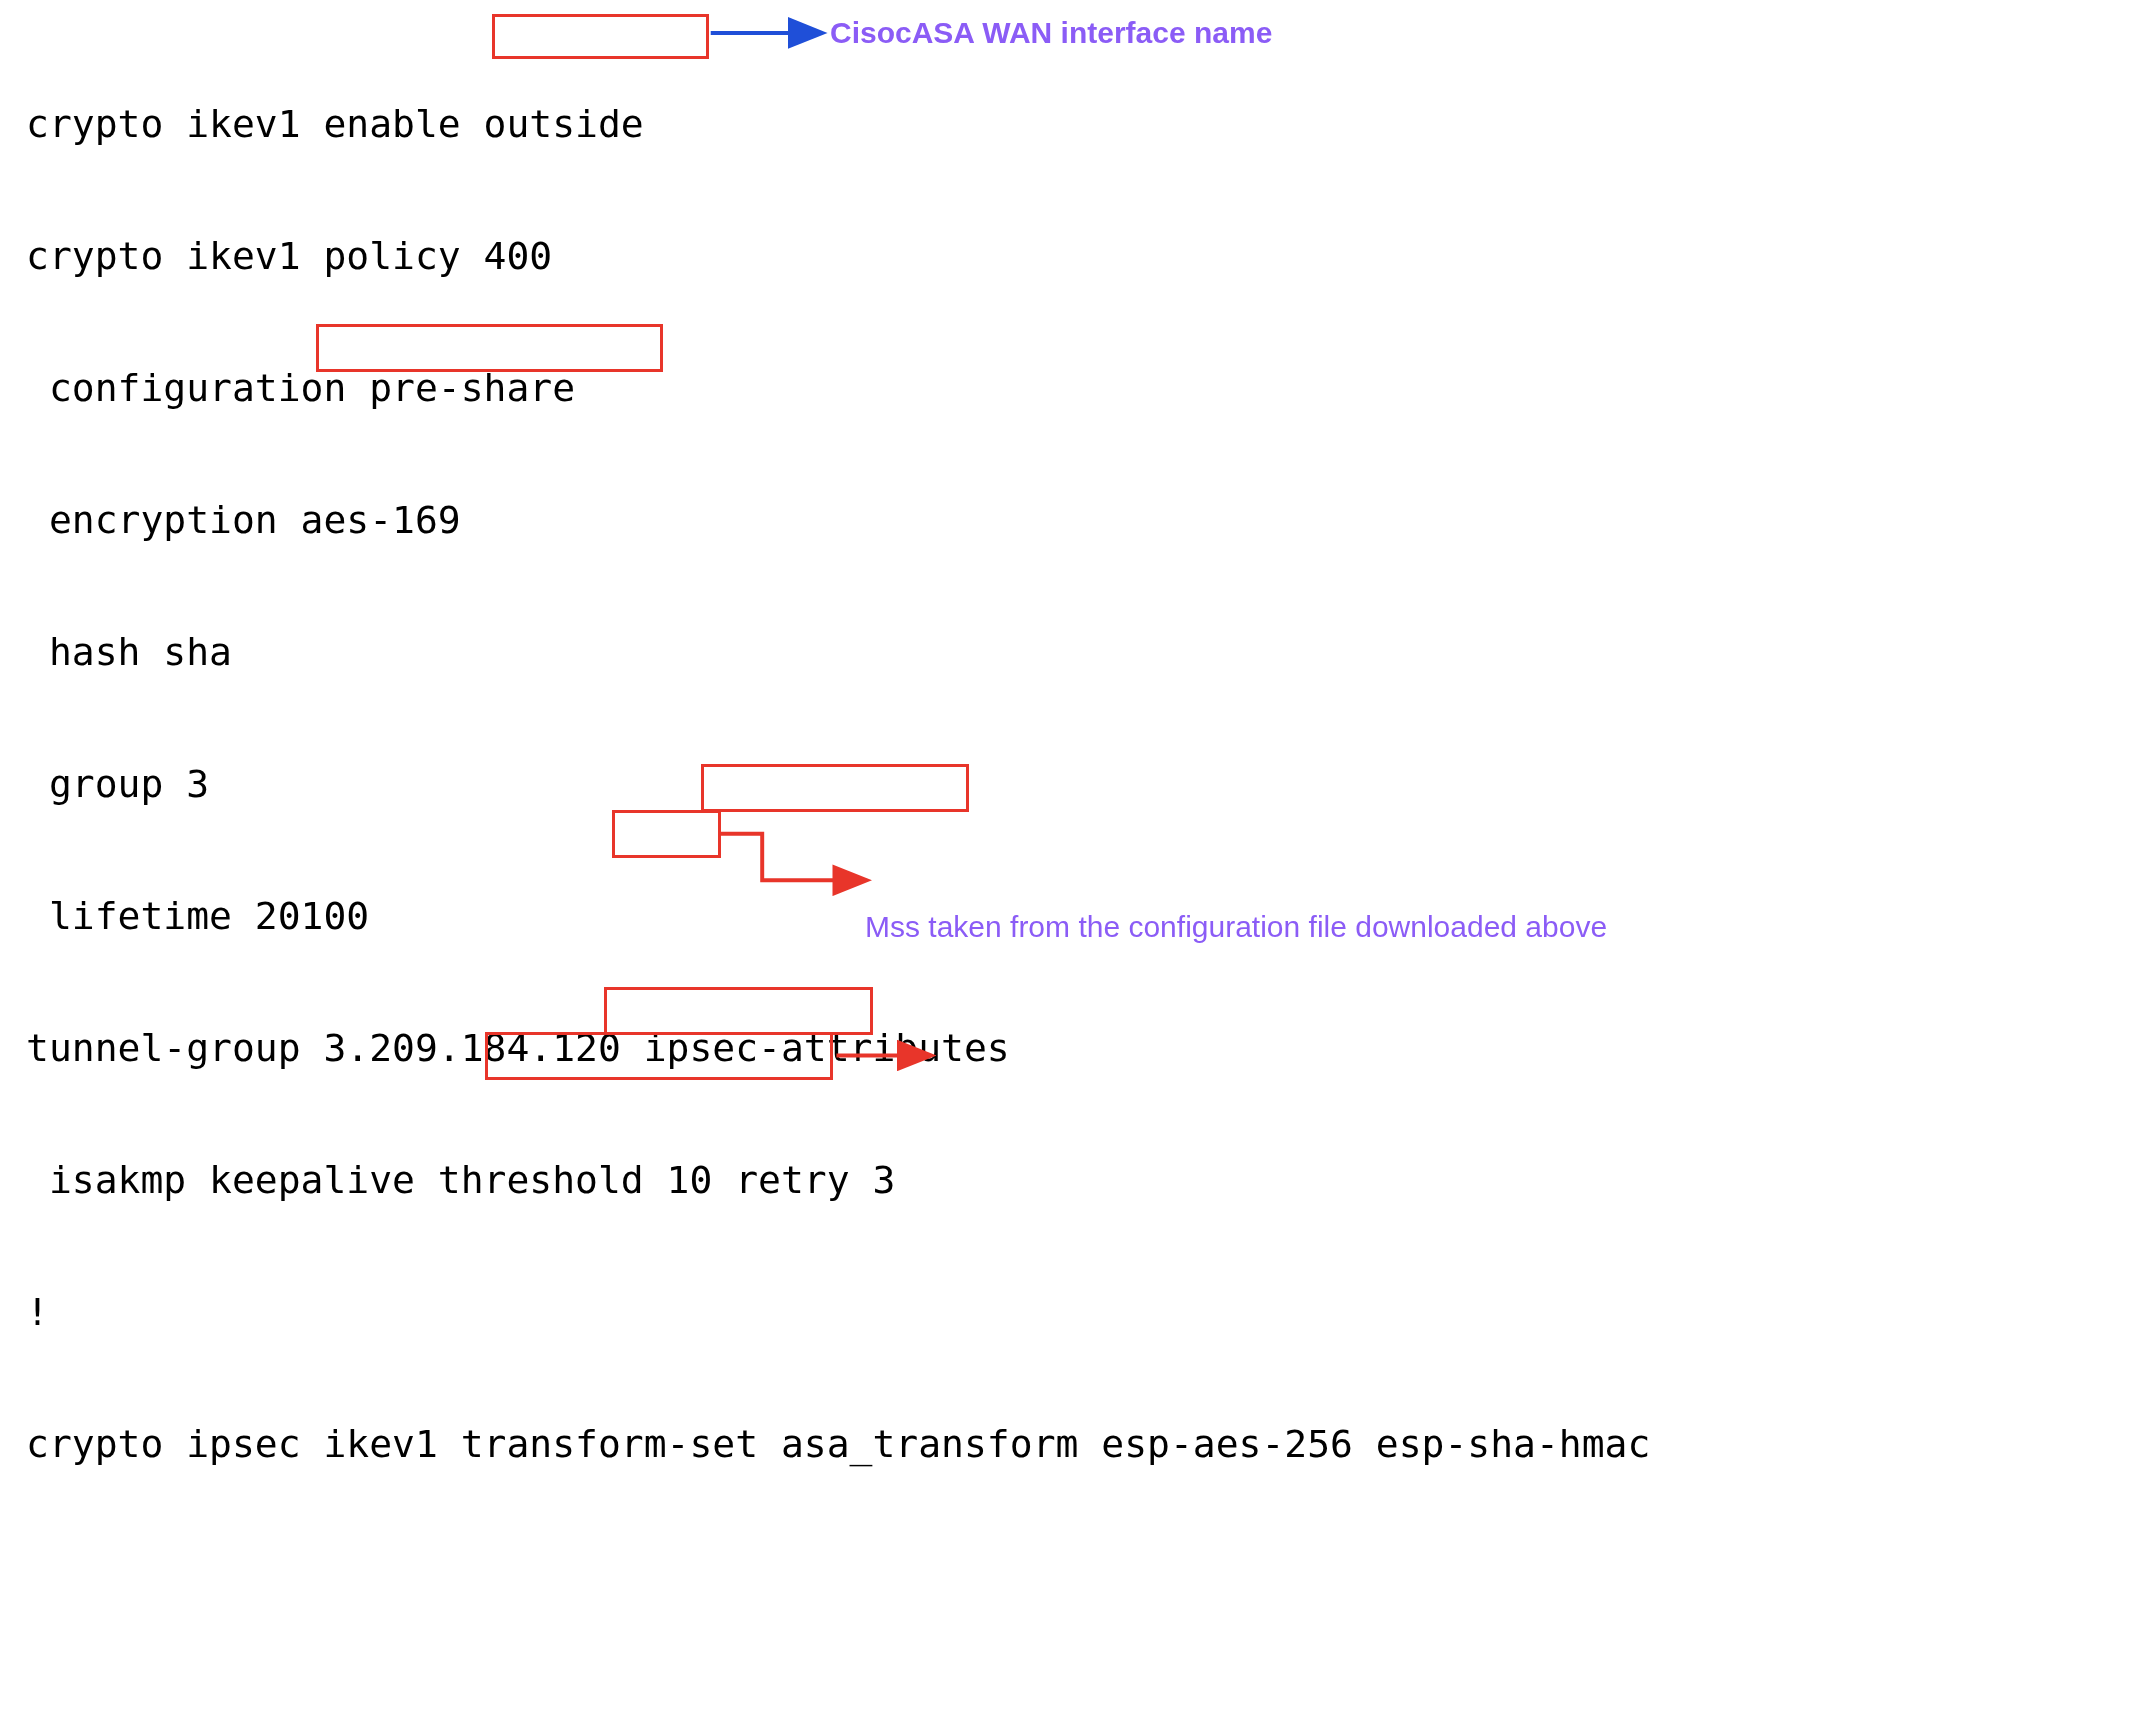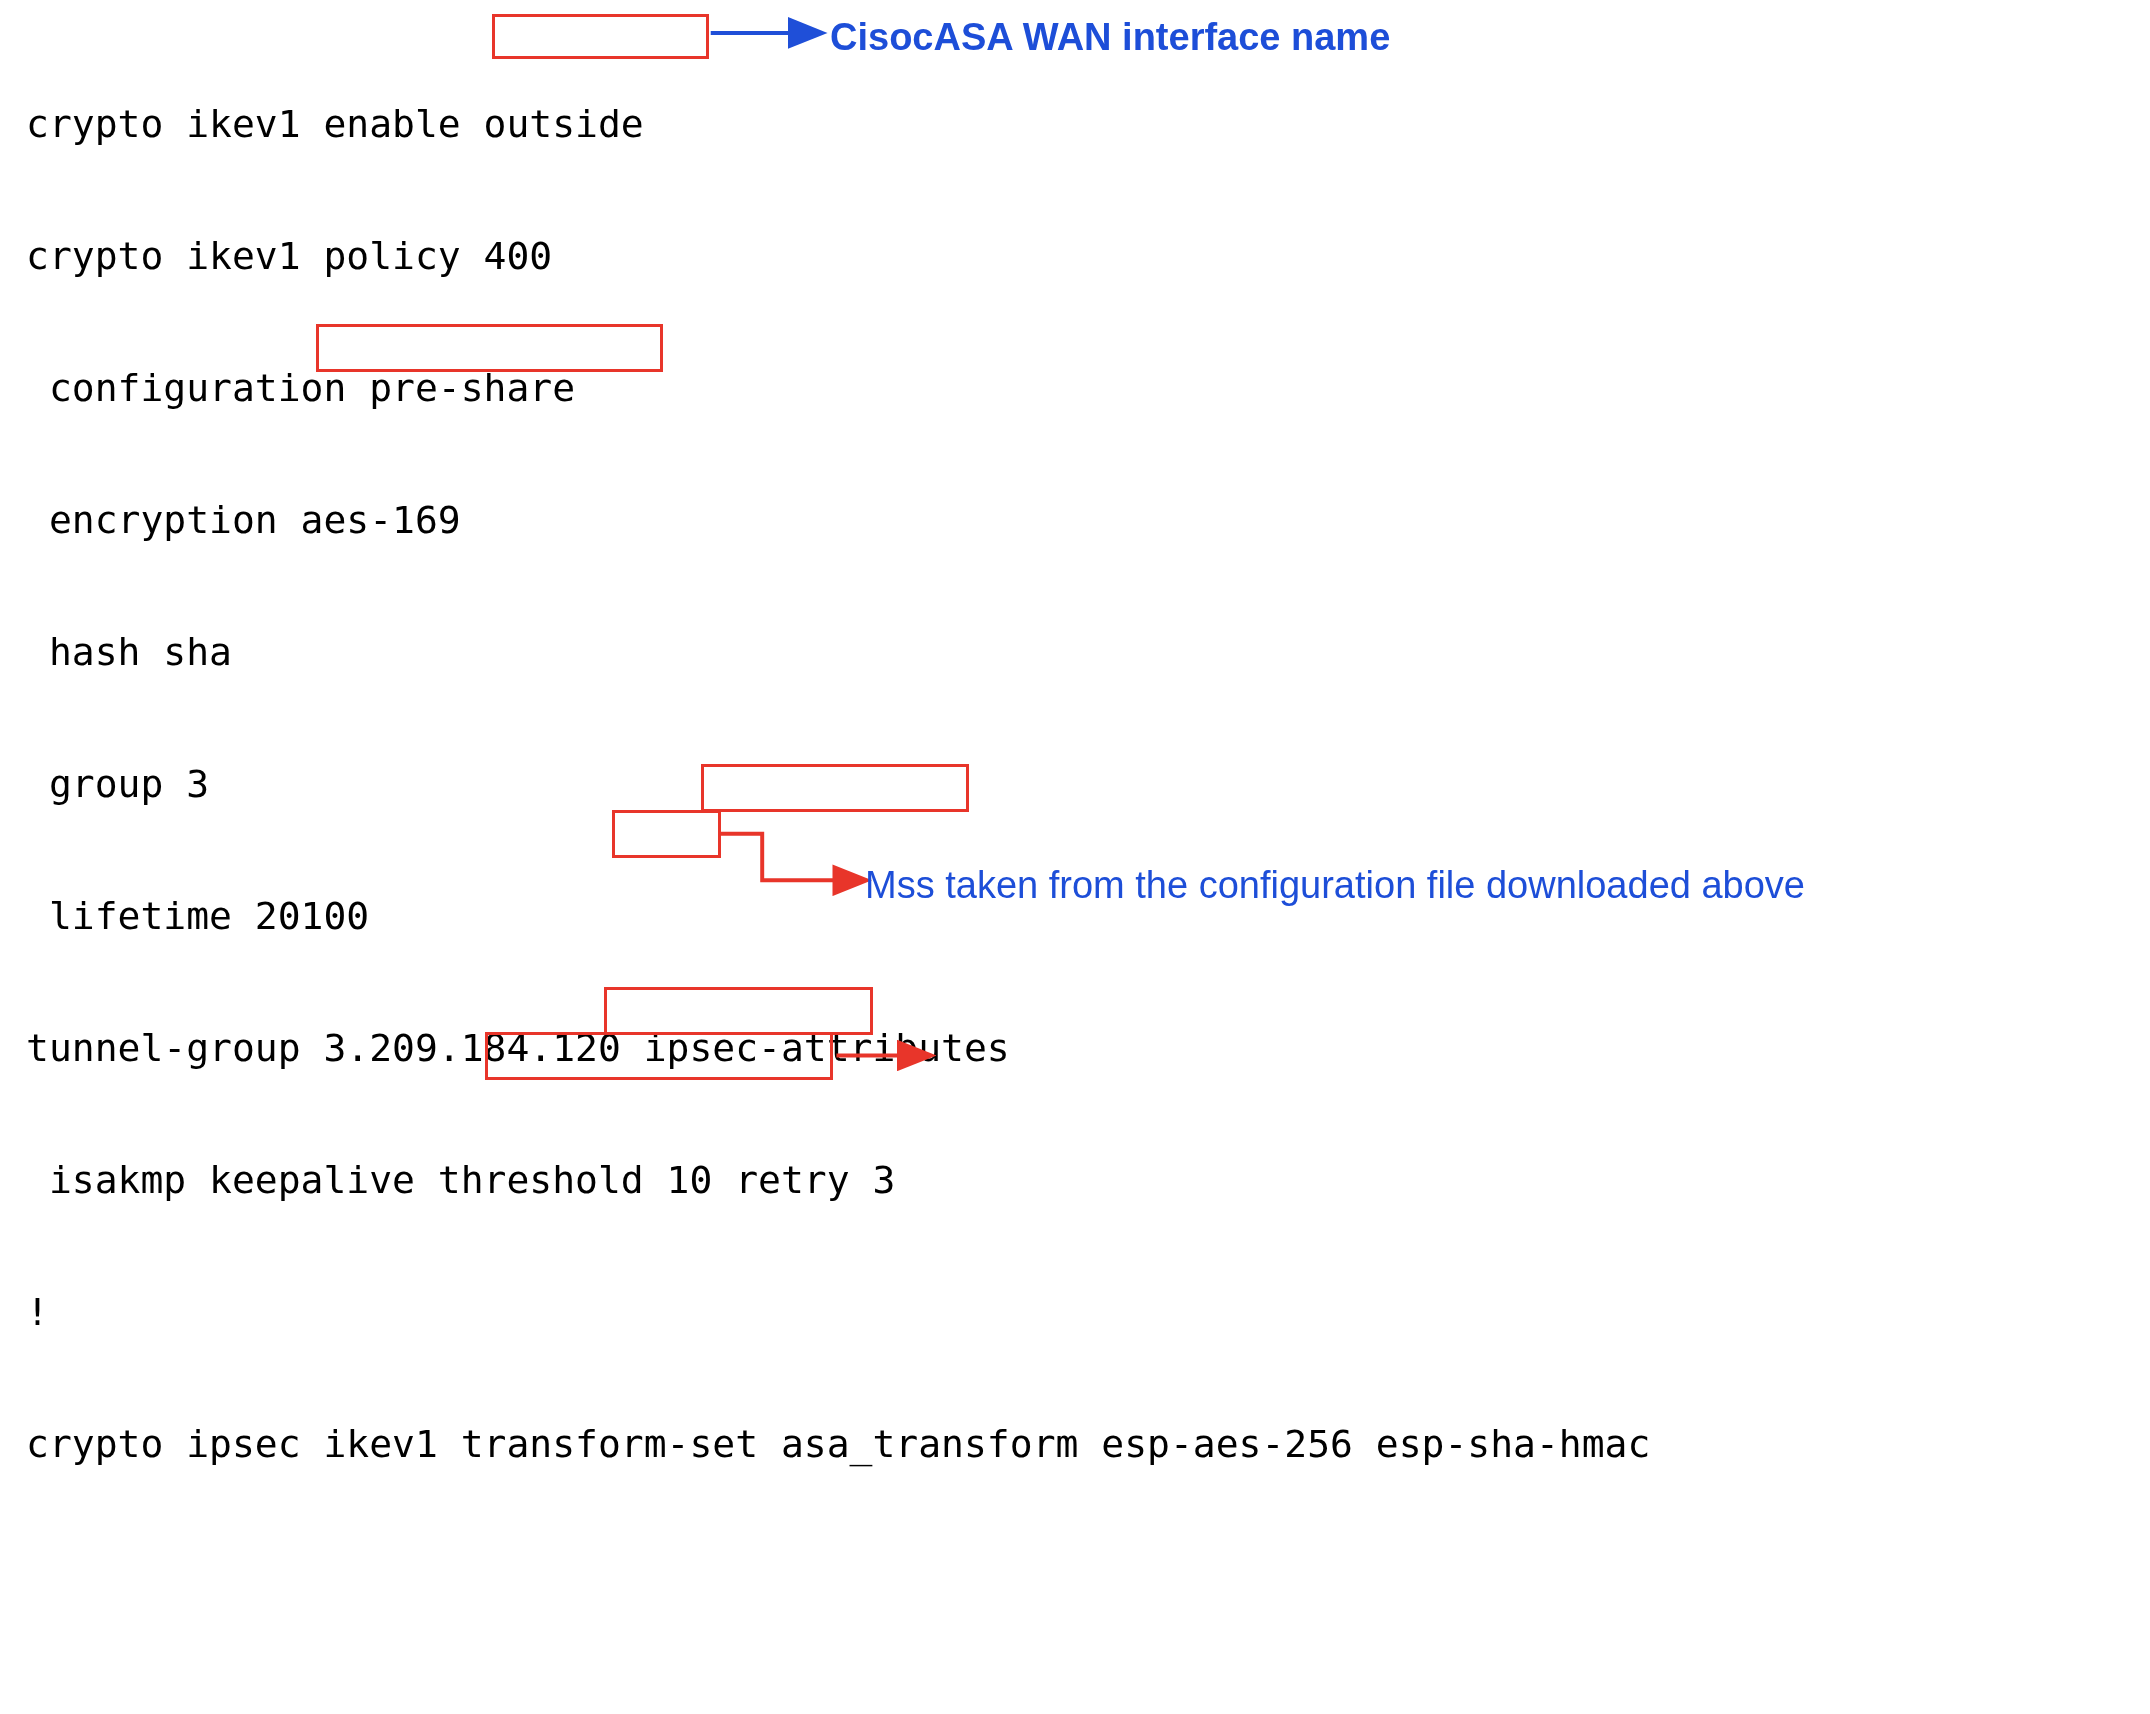--- a/index.html
+++ b/index.html
@@ -34,27 +34,28 @@
     position: absolute;
     border: 3px solid #e8352a;
     box-sizing: border-box;
     pointer-events: none;
   }
   
   .anno {
     position: absolute;
     font-family: "Liberation Sans", sans-serif;
     font-weight: bold;
-    font-size: 38px;
-    color: #1d4ed8;
+    font-size: 30px;
+    color: #8b5cf6;
     white-space: pre;
     text-align: right;
   }
   .anno.thin {
     font-weight: normal;
+    margin-top: 46px;
   }
   
   #overlay {
     position: absolute;
     left: 0;
     top: 0;
     width: 2150px;
     height: 1715px;
     pointer-events: none;
   }

